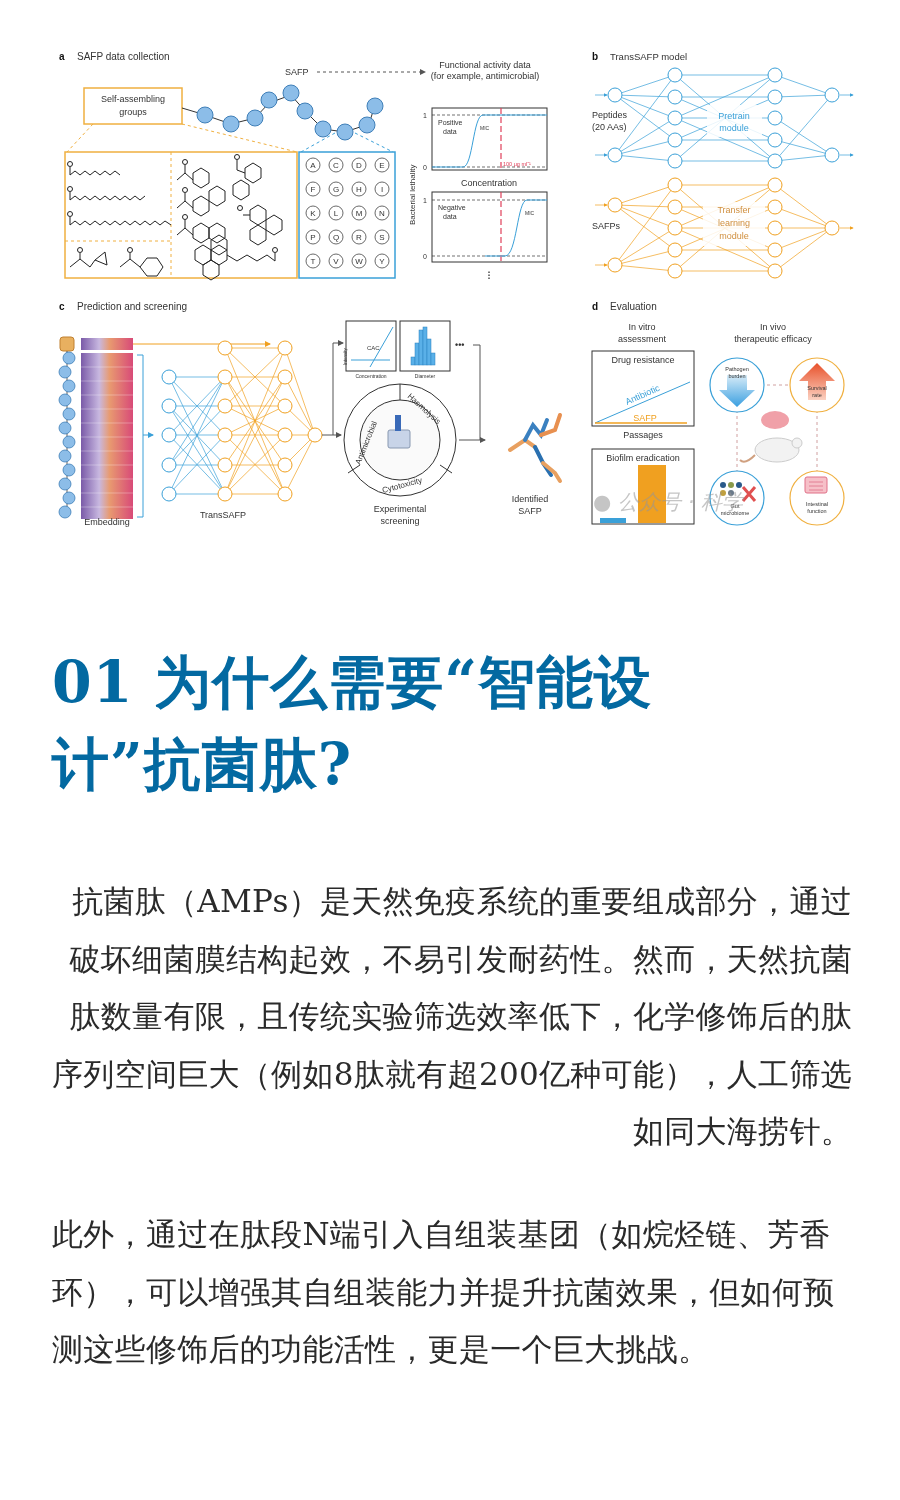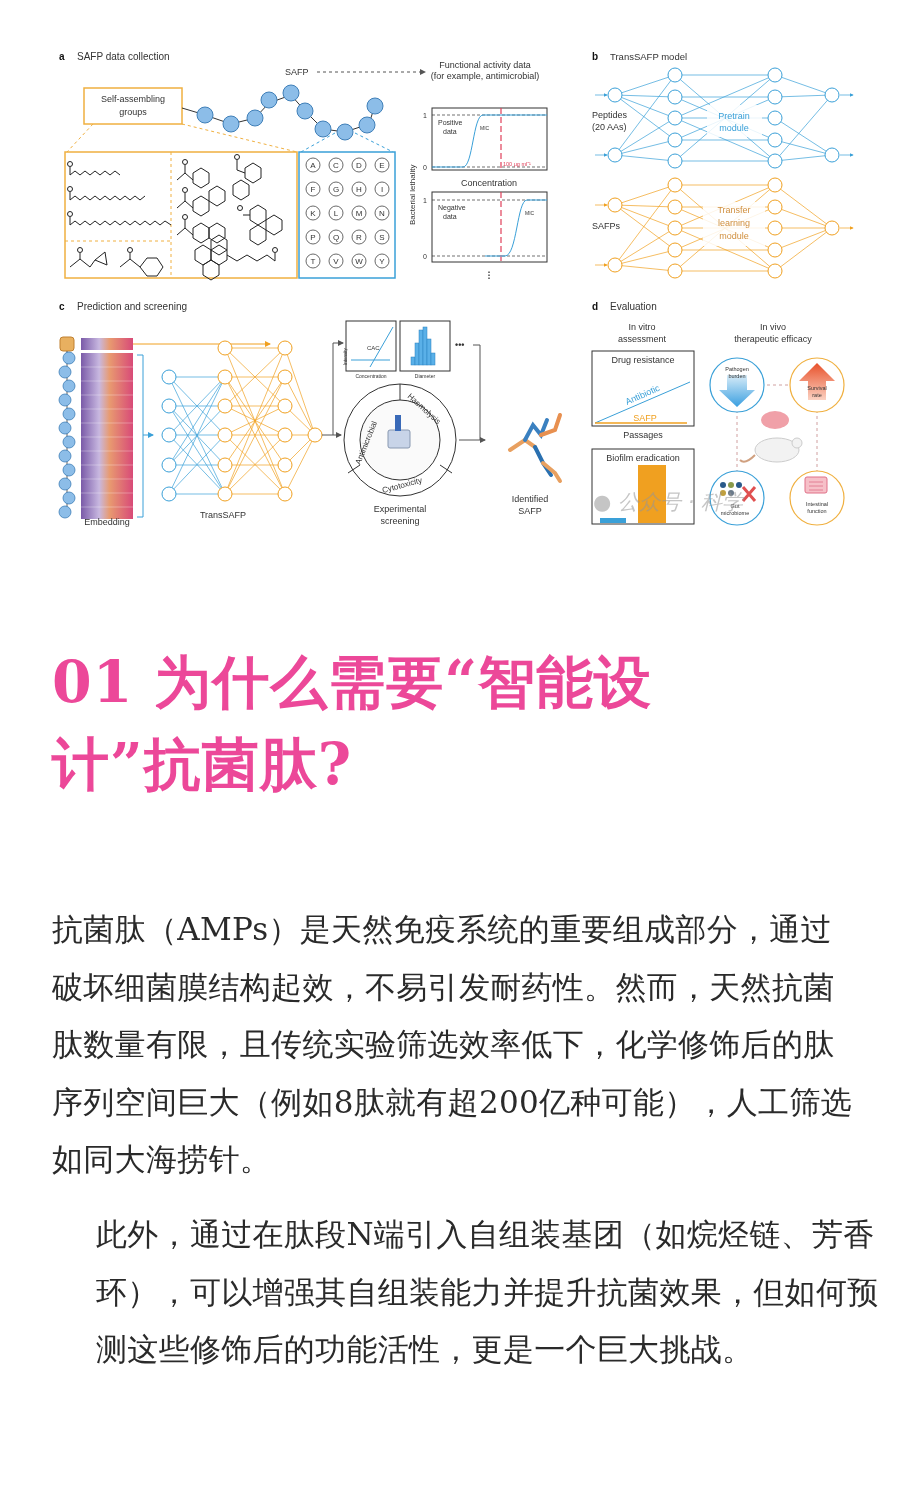--- a/index.html
+++ b/index.html
@@ -1,23 +1,23 @@
 <!DOCTYPE html>
 <html><head>
 <meta charset="utf-8">
 <style>
   html,body{margin:0;padding:0;background:#ffffff;}
   body{width:900px;height:1500px;position:relative;overflow:hidden;font-family:"DejaVu Sans","Liberation Sans",sans-serif;color:#222;}
   .figure{position:absolute;left:55px;top:45px;width:800px;height:490px;}
   .small{font-family:"Liberation Sans",sans-serif;font-size:9px;fill:#333;}
   .tiny{font-family:"Liberation Sans",sans-serif;font-size:7px;fill:#333;}
-  .title{position:absolute;left:52px;top:603px;width:640px;font-family:"DejaVu Serif","Liberation Serif",serif;font-size:57px;line-height:82px;font-weight:bold;color:#ec4899;letter-spacing:1px;}
+  .title{position:absolute;left:52px;top:603px;width:640px;font-family:"DejaVu Serif","Liberation Serif",serif;font-size:57px;line-height:82px;font-weight:bold;color:#0369a1;letter-spacing:1px;}
   .para{position:absolute;left:52px;width:800px;font-family:"DejaVu Serif","Liberation Serif",serif;font-size:31px;line-height:57.5px;color:#2a2a2a;letter-spacing:0.3px;}
-  .p1{top:870px;}
-  .p2{top:1175px;margin-left:44px;}
+  .p1{top:842px;text-align:right;}
+  .p2{top:1175px;}
   .wm{position:absolute;left:593px;top:488px;font-size:21px;color:rgba(150,150,150,0.55);font-family:"DejaVu Sans",sans-serif;font-style:italic;}
 </style>
 </head>
 <body>
 
 <div class="figure">
   <svg width="800" height="490" viewBox="0 0 800 490" xmlns="http://www.w3.org/2000/svg">
     <defs>
       <marker id="arr" markerWidth="6" markerHeight="6" refX="5" refY="3" orient="auto">
           <path d="M0,0 L6,3 L0,6 z" fill="#555"></path>

